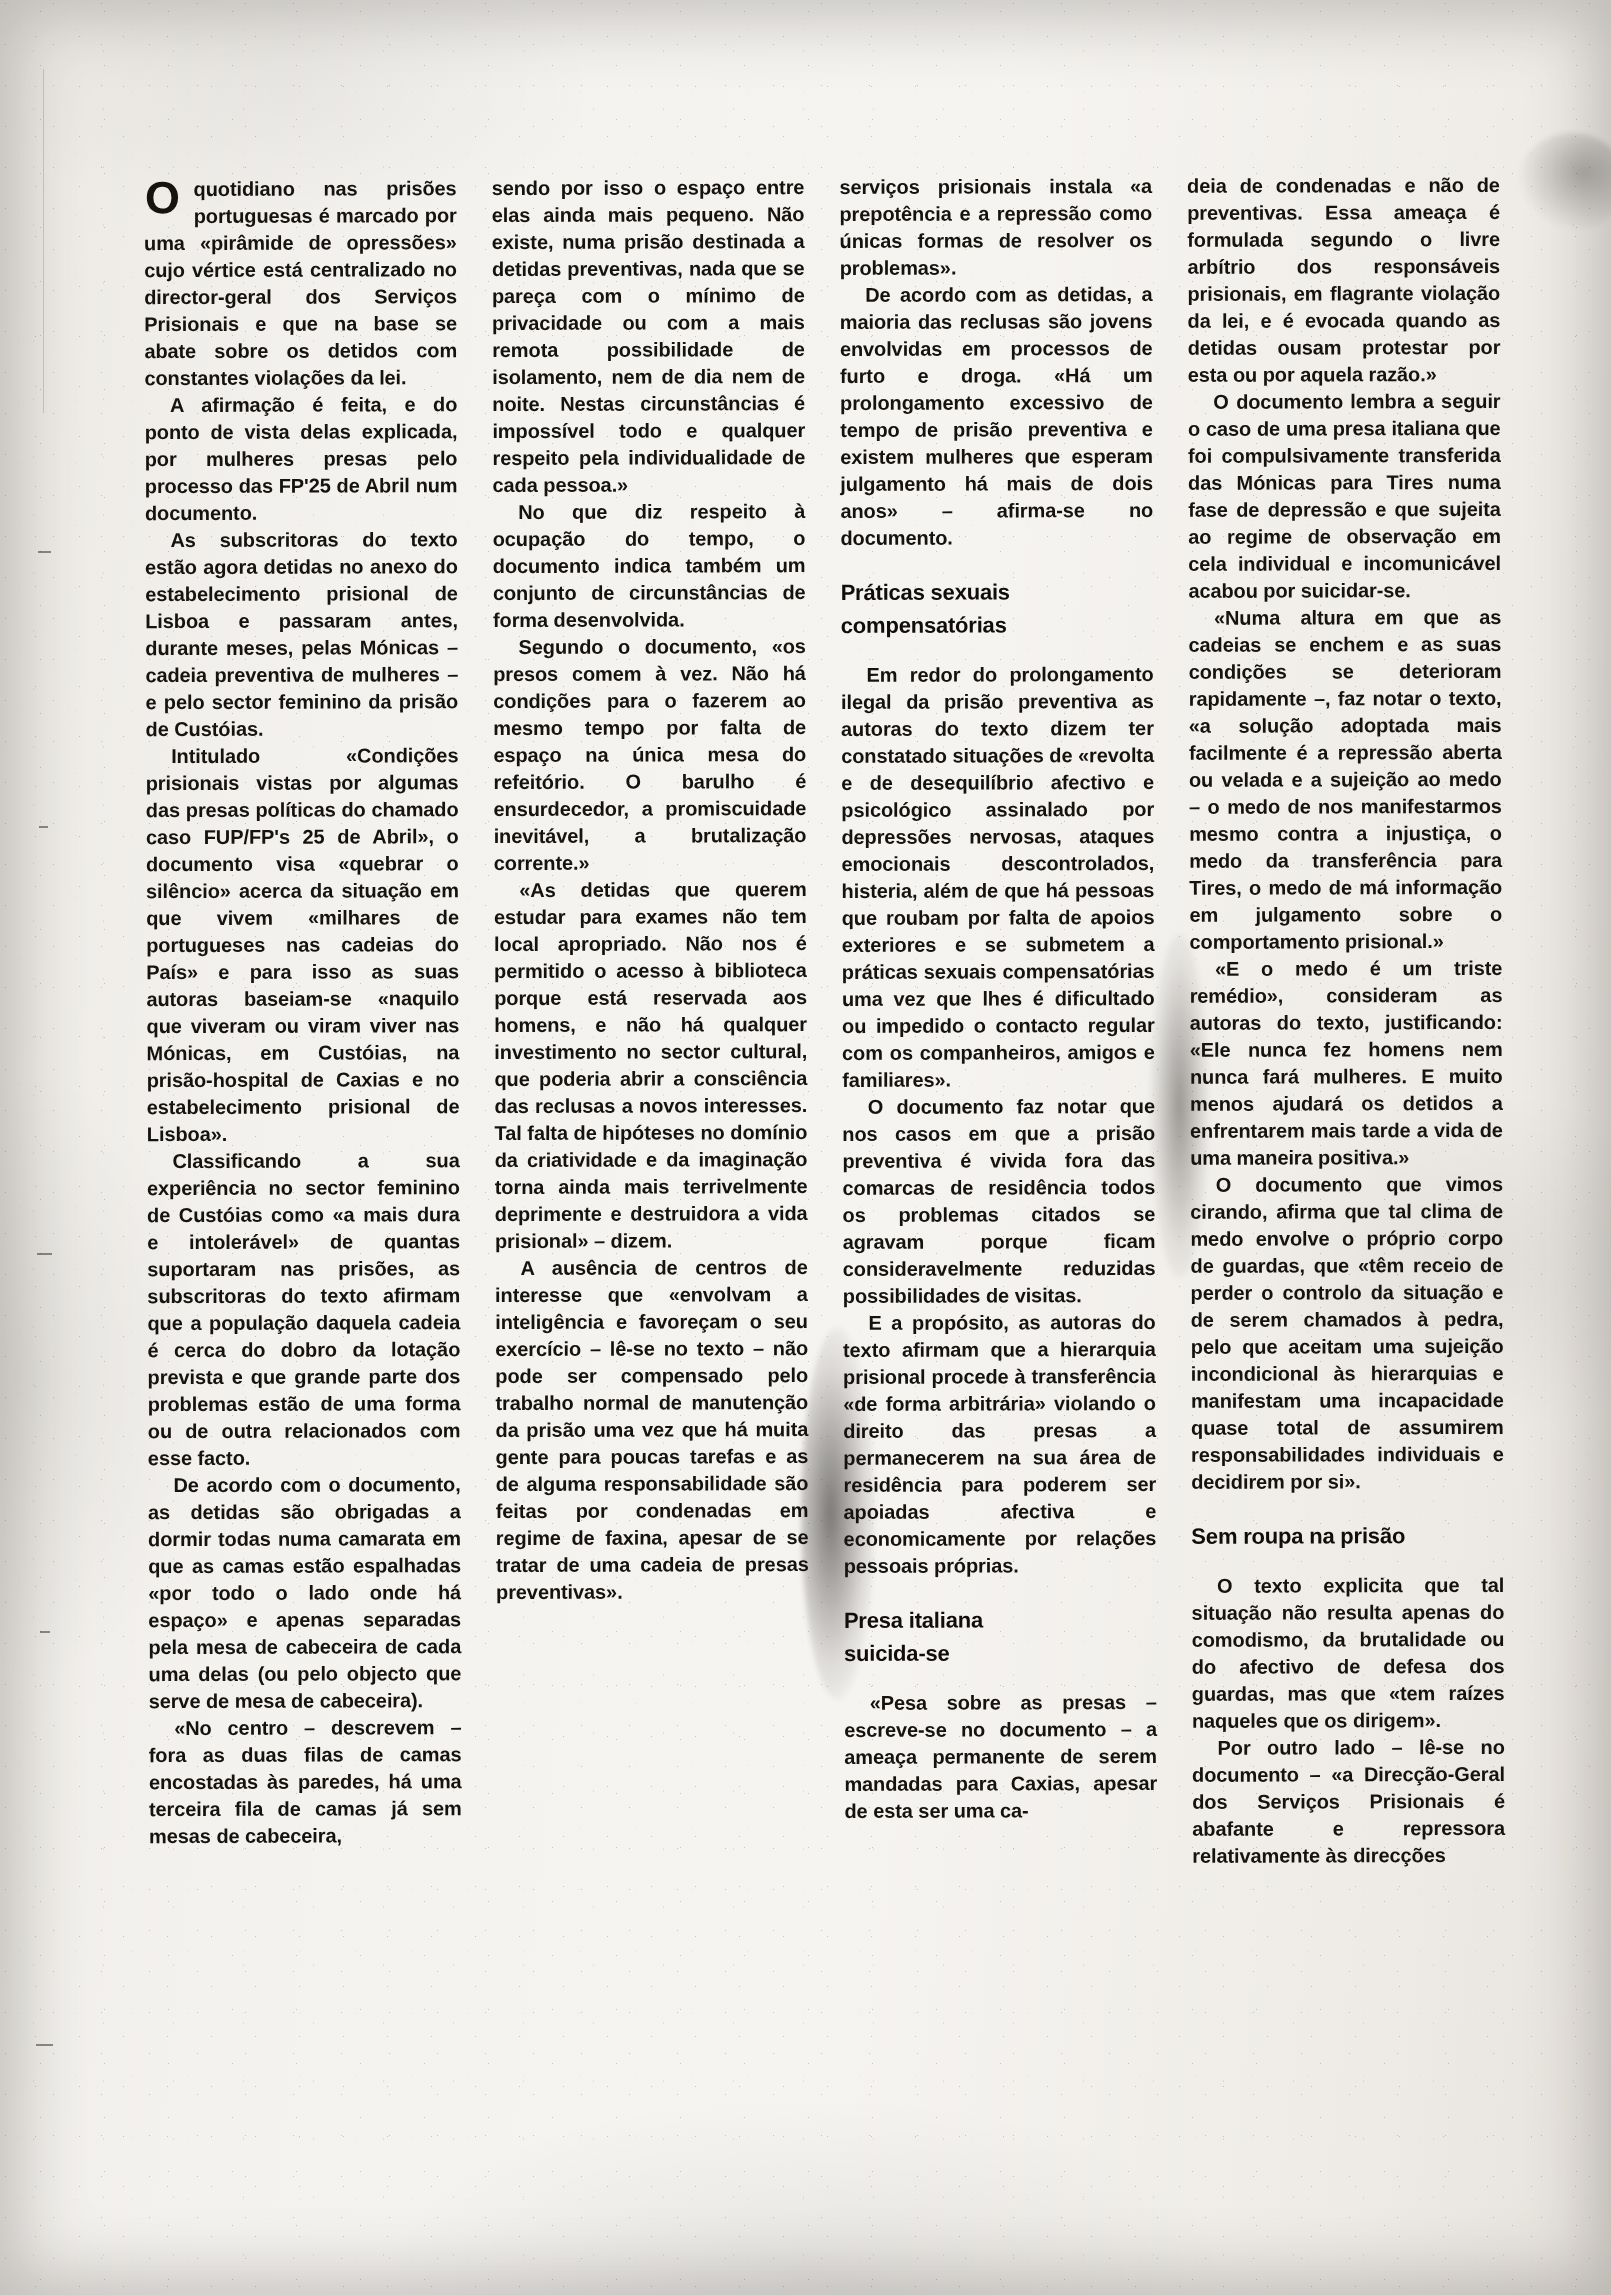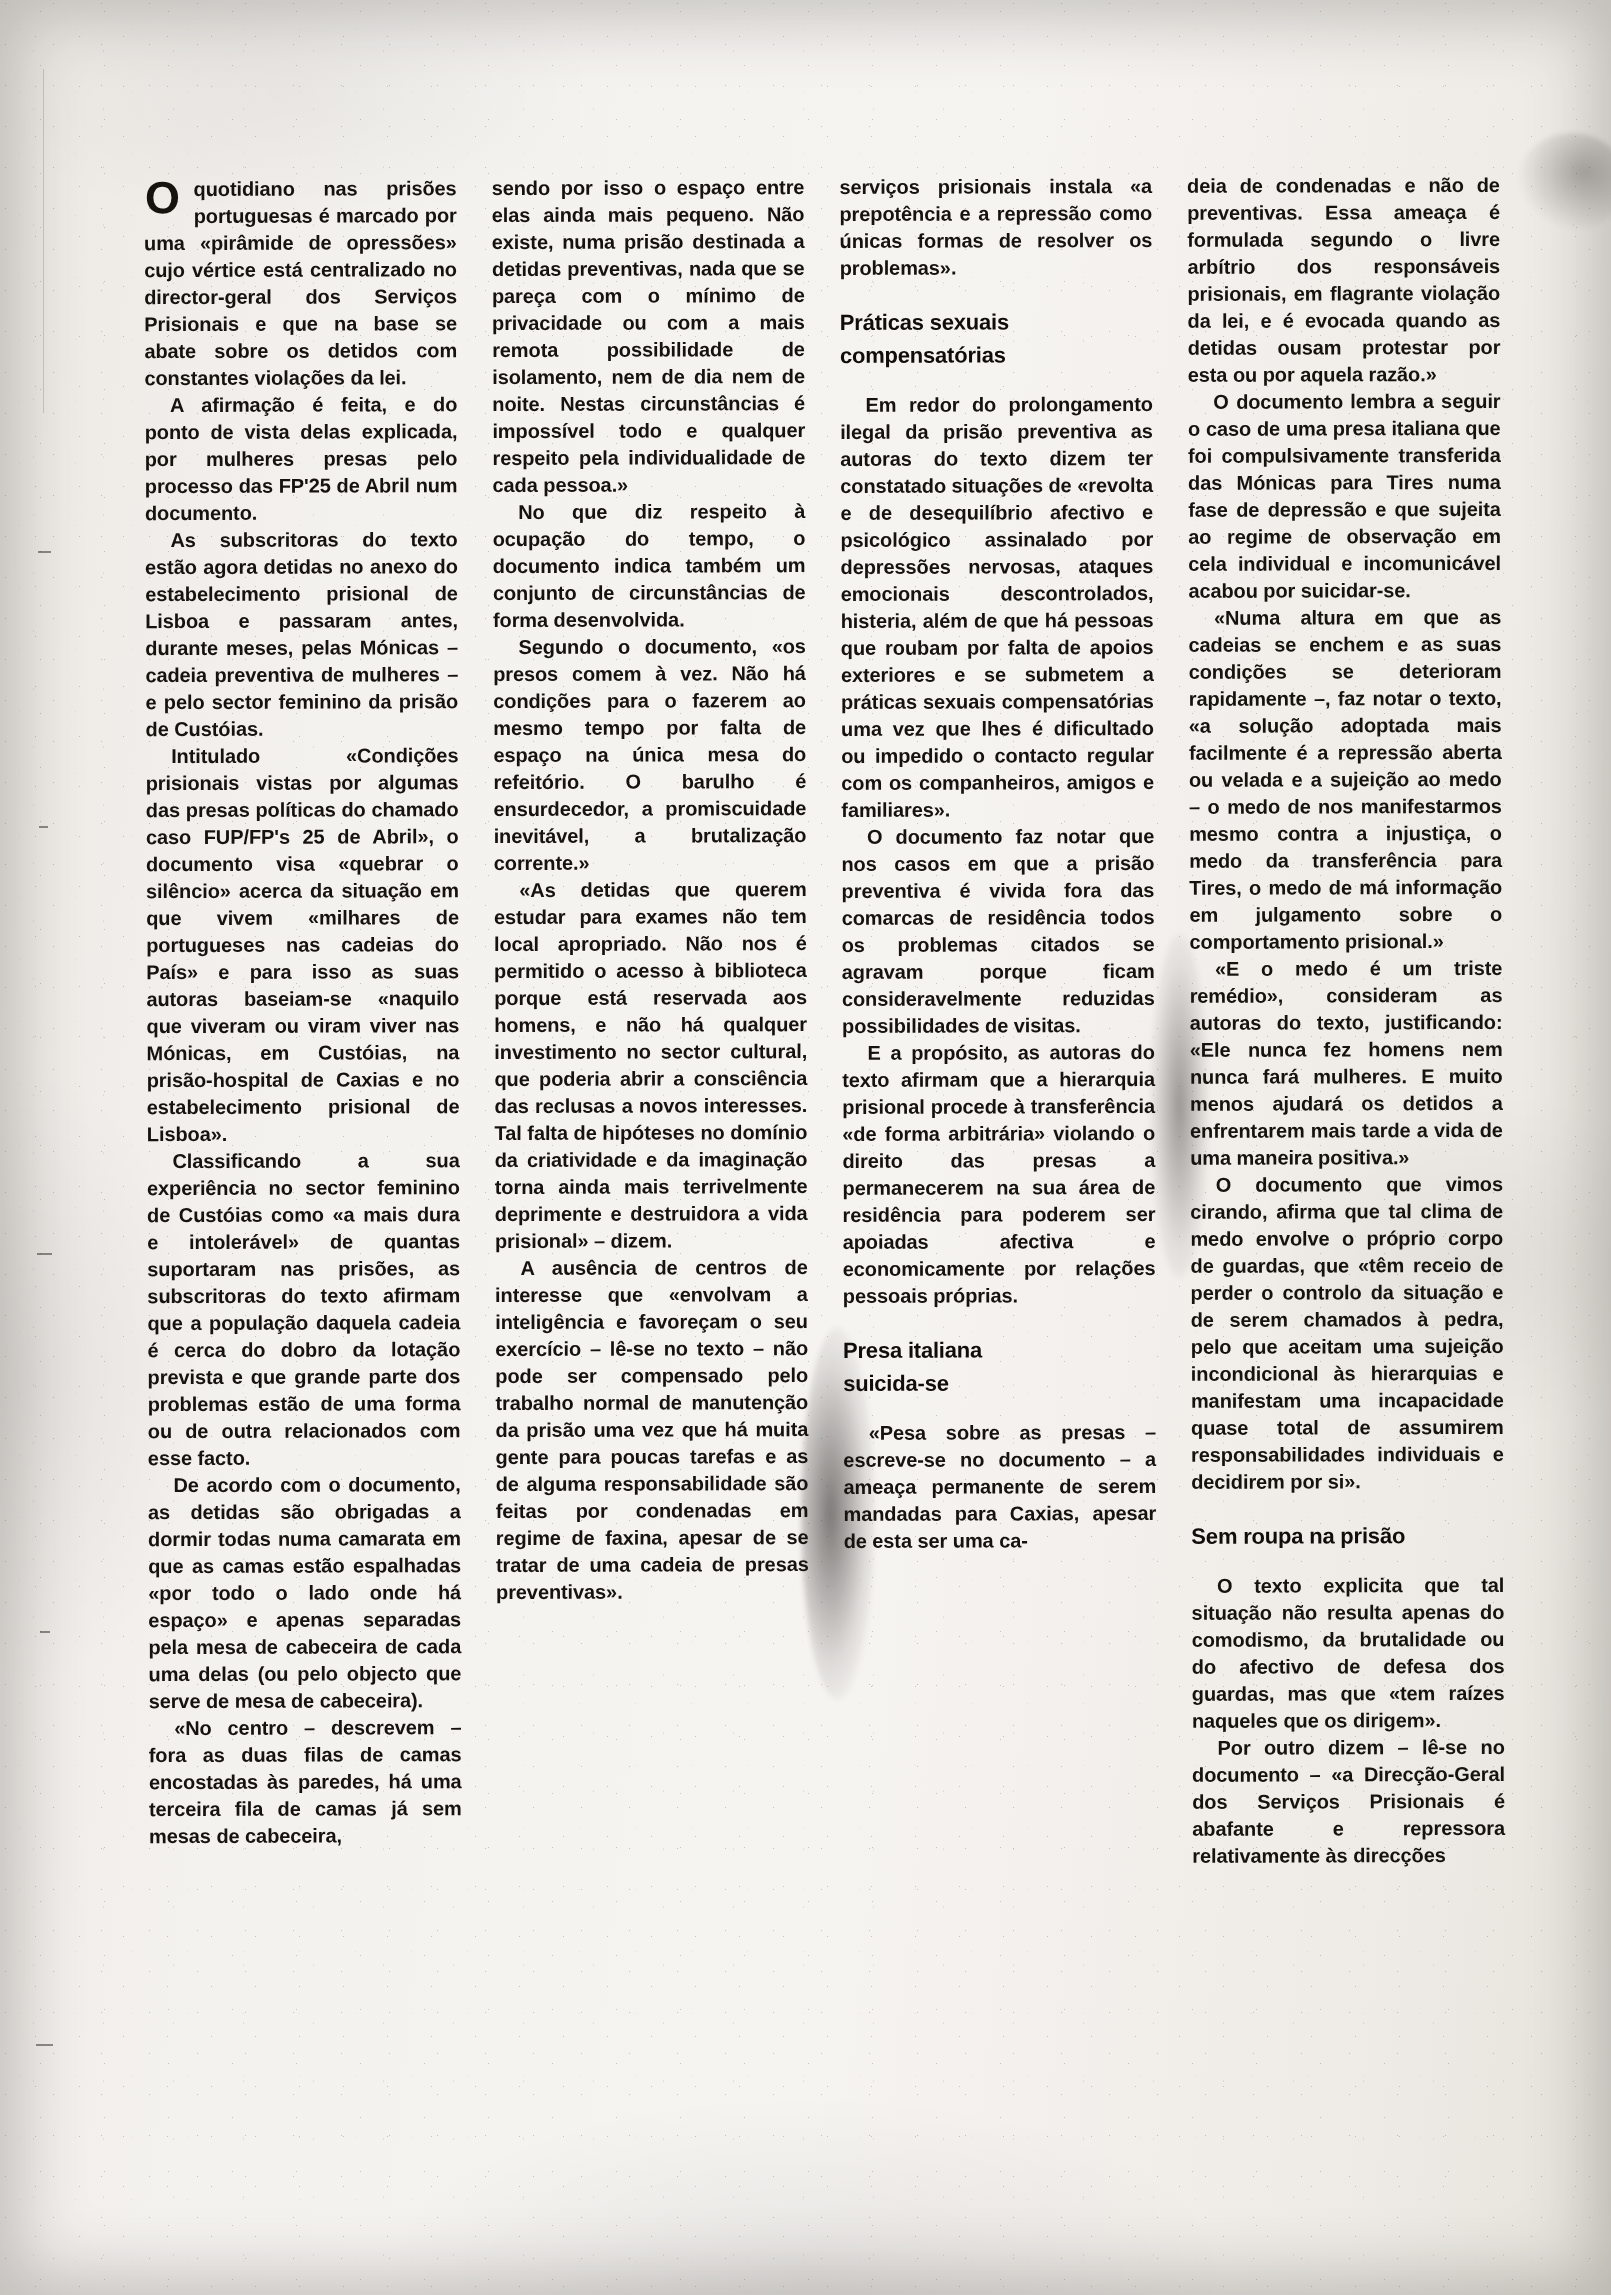--- a/index.html
+++ b/index.html
@@ -157,36 +157,37 @@
       </div>
       <div class="column">
         <p class="para noindent">sendo por isso o espaço entre elas ainda mais pequeno. Não existe, numa prisão destinada a detidas preventivas, nada que se pareça com o mínimo de privacidade ou com a mais remota possibilidade de isolamento, nem de dia nem de noite. Nestas circunstâncias é impossível todo e qualquer respeito pela individualidade de cada pessoa.»</p>
         <p class="para">No que diz respeito à ocupação do tempo, o documento indica também um conjunto de circunstâncias de forma desenvolvida.</p>
         <p class="para">Segundo o documento, «os presos comem à vez. Não há condições para o fazerem ao mesmo tempo por falta de espaço na única mesa do refeitório. O barulho é ensurdecedor, a promiscuidade inevitável, a brutalização corrente.»</p>
         <p class="para">«As detidas que querem estudar para exames não tem local apropriado. Não nos é permitido o acesso à biblioteca porque está reservada aos homens, e não há qualquer investimento no sector cultural, que poderia abrir a consciência das reclusas a novos interesses. Tal falta de hipóteses no domínio da criatividade e da imaginação torna ainda mais terrivelmente deprimente e destruidora a vida prisional» – dizem.</p>
         <p class="para">A ausência de centros de interesse que «envolvam a inteligência e favoreçam o seu exercício – lê-se no texto – não pode ser compensado pelo trabalho normal de manutenção da prisão uma vez que há muita gente para poucas tarefas e as de alguma responsabilidade são feitas por condenadas em regime de faxina, apesar de se tratar de uma cadeia de presas preventivas».</p>
       </div>
       <div class="column">
         <p class="para noindent">serviços prisionais instala «a prepotência e a repressão como únicas formas de resolver os problemas».</p>
+        <p class="para">De acordo com as detidas, a maioria das reclusas são jovens envolvidas em processos de furto e droga. «Há um prolongamento excessivo de tempo de prisão preventiva e existem mulheres que esperam julgamento há mais de dois anos» – afirma-se no documento.</p>
         <h2 class="subhead">Práticas sexuais<br>compensatórias</h2>
         <p class="para">Em redor do prolongamento ilegal da prisão preventiva as autoras do texto dizem ter constatado situações de «revolta e de desequilíbrio afectivo e psicológico assinalado por depressões nervosas, ataques emocionais descontrolados, histeria, além de que há pessoas que roubam por falta de apoios exteriores e se submetem a práticas sexuais compensatórias uma vez que lhes é dificultado ou impedido o contacto regular com os companheiros, amigos e familiares».</p>
         <p class="para">O documento faz notar que nos casos em que a prisão preventiva é vivida fora das comarcas de residência todos os problemas citados se agravam porque ficam consideravelmente reduzidas possibilidades de visitas.</p>
         <p class="para">E a propósito, as autoras do texto afirmam que a hierarquia prisional procede à transferência «de forma arbitrária» violando o direito das presas a permanecerem na sua área de residência para poderem ser apoiadas afectiva e economicamente por relações pessoais próprias.</p>
         <h2 class="subhead">Presa italiana<br>suicida-se</h2>
         <p class="para">«Pesa sobre as presas – escreve-se no documento – a ameaça permanente de serem mandadas para Caxias, apesar de esta ser uma ca-</p>
       </div>
       <div class="column">
         <p class="para noindent">deia de condenadas e não de preventivas. Essa ameaça é formulada segundo o livre arbítrio dos responsáveis prisionais, em flagrante violação da lei, e é evocada quando as detidas ousam protestar por esta ou por aquela razão.»</p>
         <p class="para">O documento lembra a seguir o caso de uma presa italiana que foi compulsivamente transferida das Mónicas para Tires numa fase de depressão e que sujeita ao regime de observação em cela individual e incomunicável acabou por suicidar-se.</p>
         <p class="para">«Numa altura em que as cadeias se enchem e as suas condições se deterioram rapidamente –, faz notar o texto, «a solução adoptada mais facilmente é a repressão aberta ou velada e a sujeição ao medo – o medo de nos manifestarmos mesmo contra a injustiça, o medo da transferência para Tires, o medo de má informação em julgamento sobre o comportamento prisional.»</p>
         <p class="para">«E o medo é um triste remédio», consideram as autoras do texto, justificando: «Ele nunca fez homens nem nunca fará mulheres. E muito menos ajudará os detidos a enfrentarem mais tarde a vida de uma maneira positiva.»</p>
         <p class="para">O documento que vimos cirando, afirma que tal clima de medo envolve o próprio corpo de guardas, que «têm receio de perder o controlo da situação e de serem chamados à pedra, pelo que aceitam uma sujeição incondicional às hierarquias e manifestam uma incapacidade quase total de assumirem responsabilidades individuais e decidirem por si».</p>
         <h2 class="subhead">Sem roupa na prisão</h2>
         <p class="para">O texto explicita que tal situação não resulta apenas do comodismo, da brutalidade ou do afectivo de defesa dos guardas, mas que «tem raízes naqueles que os dirigem».</p>
-        <p class="para">Por outro dizem – lê-se no documento – «a Direcção-Geral dos Serviços Prisionais é abafante e repressora relativamente às direcções</p>
+        <p class="para">Por outro lado – lê-se no documento – «a Direcção-Geral dos Serviços Prisionais é abafante e repressora relativamente às direcções</p>
       </div>
     </div>
 
   <div class="smudge" id="smudge-col2"></div>
   <div class="smudge" id="smudge-col3"></div>
   <div class="smudge" id="smudge-topright"></div>
 
   <div id="scan-noise"></div>
   <div id="edge-shadow"></div>
 </div>

